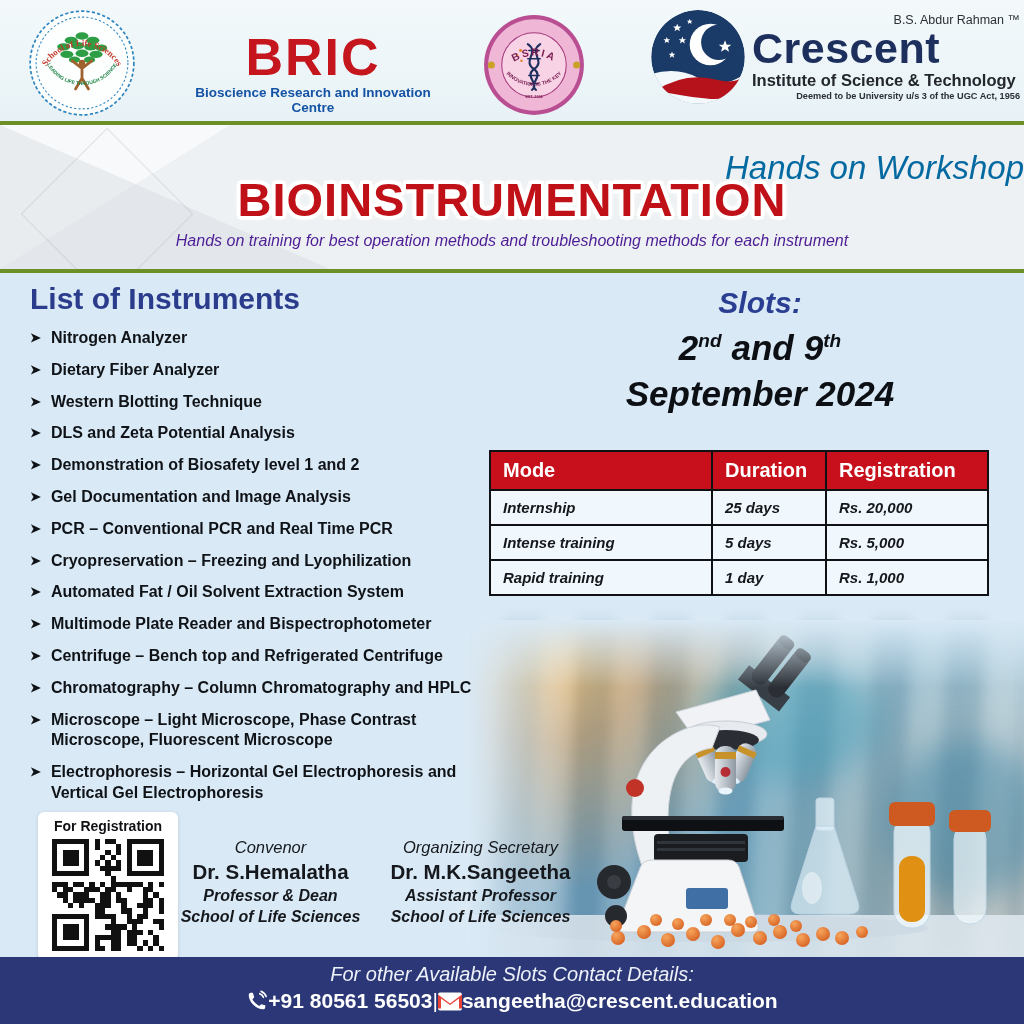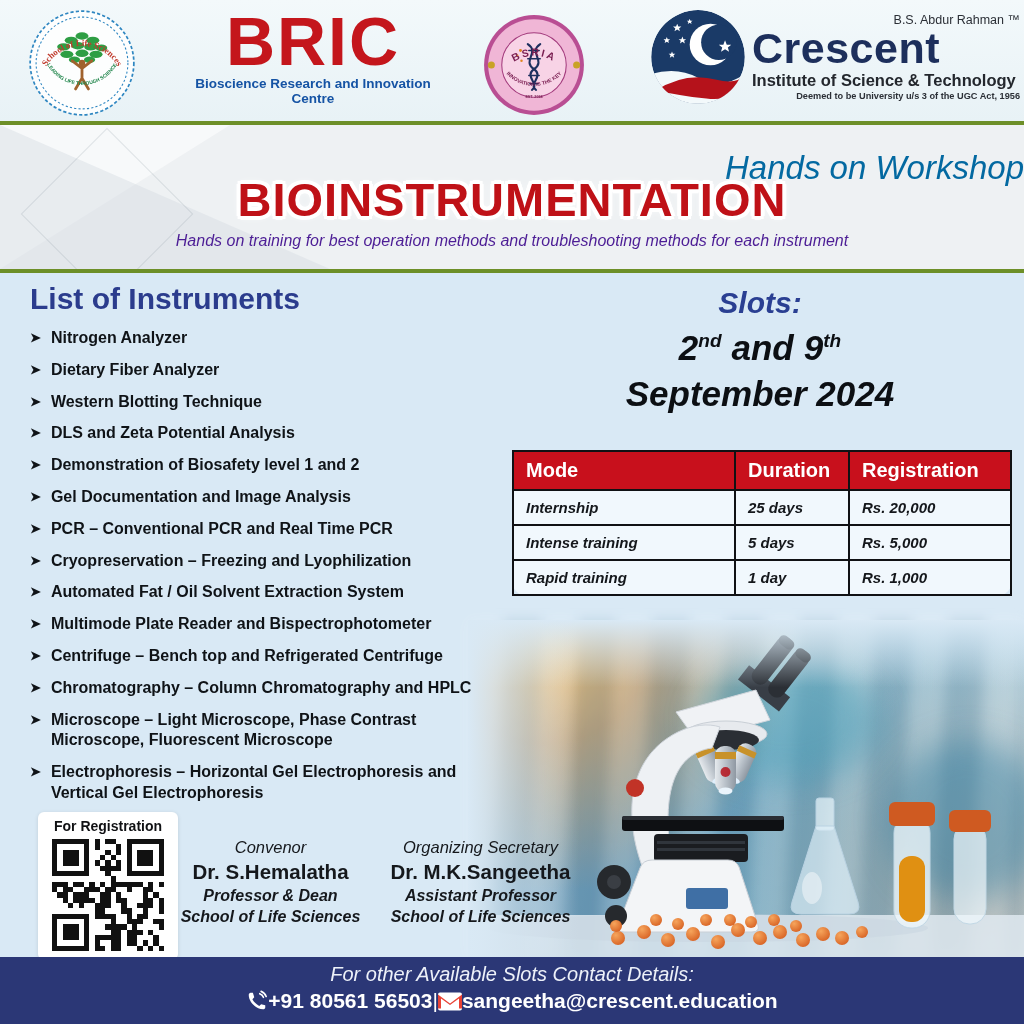--- a/index.html
+++ b/index.html
@@ -7,21 +7,21 @@
     font-family:"Liberation Sans",sans-serif;background:#d9e9f5;}
 
   
   .top-band{position:absolute;top:0;left:0;right:0;height:121px;
     background:linear-gradient(180deg,#f3f9fb,#e8f2f6);}
   .gline{position:absolute;left:0;right:0;height:4px;background:#6d8f28;z-index:4;}
   .g1{top:121px}.g2{top:269px}
 
   .sols{position:absolute;left:28px;top:9px;width:108px;height:108px;}
   .bric{position:absolute;left:188px;top:10px;width:250px;text-align:center;}
-  .bric-name{font-size:68px;font-weight:bold;color:#c4161c;line-height:.92;letter-spacing:2px;}
+  .bric-name{font-size:52px;font-weight:bold;color:#c4161c;line-height:.92;letter-spacing:2px;margin-top:24px;}
   .bric-sub{font-size:13.5px;font-weight:bold;color:#1553a4;margin-top:3px;}
   .bsria{position:absolute;left:482px;top:13px;width:104px;height:104px;}
   .crescent{position:absolute;left:646px;top:7px;display:flex;align-items:flex-start;}
   .crescent-circle{width:104px;height:104px;flex:0 0 auto;}
   .crescent-text{margin-left:2px;width:268px;}
   .c-tm{font-size:12.5px;color:#2b2f36;text-align:right;margin-top:6px;}
   .c-name{font-size:43px;font-weight:bold;color:#1d2f5c;line-height:1;letter-spacing:.5px;}
   .c-inst{font-size:16.5px;font-weight:bold;color:#23272d;margin-top:1px;}
   .c-deemed{font-size:9.2px;font-weight:bold;color:#2b2f36;text-align:right;margin-top:1px;}
 
@@ -44,21 +44,21 @@
 
   
   .slots{position:absolute;left:540px;top:286px;width:440px;text-align:center;z-index:3;color:#0c0f13;}
   .slots-h{font-size:30px;font-weight:bold;font-style:italic;color:#2a3f92;}
   .slots-d{font-size:35px;font-weight:bold;font-style:italic;margin-top:8px;}
   .slots-d sup{font-size:19px;}
   .slots-d .conj{margin:0 10px;}
   .slots-m{font-size:35px;font-weight:bold;font-style:italic;margin-top:6px;}
 
   
-  #pricing-table{position:absolute;left:512px;top:450px;border-collapse:collapse;z-index:3;background:rgba(243,249,253,.92);border-radius:15px;}
+  #pricing-table{position:absolute;left:489px;top:450px;border-collapse:collapse;z-index:3;background:rgba(243,249,253,.92);}
   #pricing-table th{background:#c8101c;color:#fff;font-size:20px;text-align:left;padding:7px 12px;border:2.5px solid #101114;}
   #pricing-table td{font-size:15px;font-weight:bold;font-style:italic;color:#14171b;padding:8px 12px;border:2.5px solid #101114;}
   #pricing-table th:nth-child(1),#pricing-table td:nth-child(1){width:196px;}
   #pricing-table th:nth-child(2),#pricing-table td:nth-child(2){width:88px;}
   #pricing-table th:nth-child(3),#pricing-table td:nth-child(3){width:136px;}
 
   
   .photo{position:absolute;left:468px;top:620px;width:556px;height:337px;z-index:1;}
   .photo-bg{position:absolute;inset:0;
     background:

